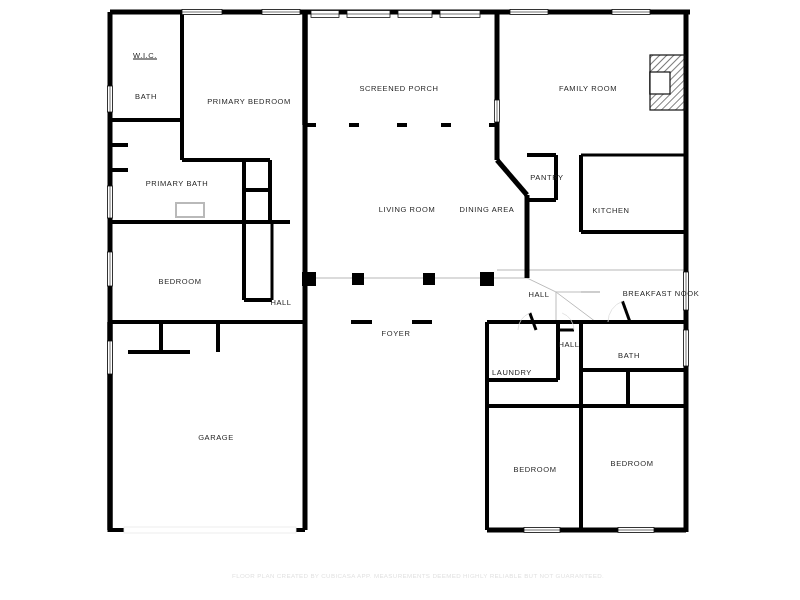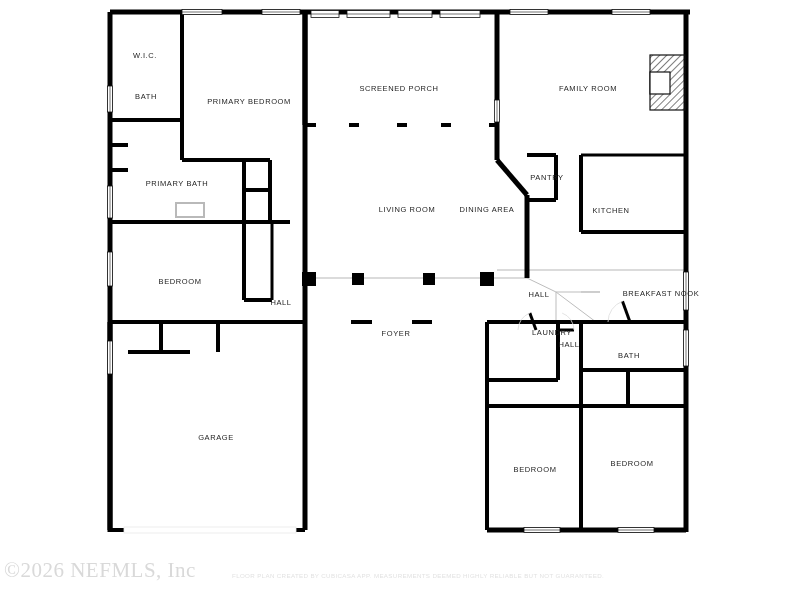--- a/index.html
+++ b/index.html
@@ -178,38 +178,37 @@
         <line x1="536" y1="330" x2="529.843637420138" y2="313.08553282585365" stroke="#000000" stroke-width="3"></line>
         <path d="M 518 330 A 18 18 0 0 1 529.843637420138 313.08553282585365" fill="none" stroke="#dcdcdc" stroke-width="0.8"></path>
         <line x1="556" y1="330" x2="574" y2="330" stroke="#000000" stroke-width="3"></line>
         <path d="M 562.156362579862 313.08553282585365 A 18 18 0 0 1 574 330" fill="none" stroke="#dcdcdc" stroke-width="0.8"></path>
         <line x1="630" y1="322" x2="622.4755568468353" y2="301.32676234271" stroke="#000000" stroke-width="3"></line>
         <path d="M 608 322 A 22 22 0 0 1 622.4755568468353 301.32676234271" fill="none" stroke="#dcdcdc" stroke-width="0.8"></path>
       </g>
   </svg>
 
   <div id="labels">
-      <div class="room-label" style="left: 145px; top: 55px;">W.I.C.</div>
+      <div class="room-label" style="left: 145px; top: 55px; text-decoration: underline;">W.I.C.</div>
       <div class="room-label" style="left: 146px; top: 96px;">BATH</div>
       <div class="room-label" style="left: 229px; top: 101px; padding-left: 40px;">PRIMARY BEDROOM</div>
       <div class="room-label" style="left: 177px; top: 183px;">PRIMARY BATH</div>
       <div class="room-label" style="left: 180px; top: 281px;">BEDROOM</div>
       <div class="room-label" style="left: 281px; top: 302px;">HALL</div>
       <div class="room-label" style="left: 216px; top: 437px;">GARAGE</div>
       <div class="room-label" style="left: 399px; top: 88px;">SCREENED PORCH</div>
       <div class="room-label" style="left: 367px; top: 209px; margin-left: 40px;">LIVING ROOM</div>
       <div class="room-label" style="left: 487px; top: 209px;">DINING AREA</div>
       <div class="room-label" style="left: 396px; top: 309px; margin-top: 24px;">FOYER</div>
       <div class="room-label" style="left: 547px; top: 177px;">PANTRY</div>
       <div class="room-label" style="left: 588px; top: 88px;">FAMILY ROOM</div>
       <div class="room-label" style="left: 611px; top: 210px;">KITCHEN</div>
       <div class="room-label" style="left: 637px; top: 293px; margin-left: 24px;">BREAKFAST NOOK</div>
       <div class="room-label" style="left: 539px; top: 294px;">HALL</div>
       <div class="room-label" style="left: 569px; top: 344px;">HALL</div>
-      <div class="room-label" style="left: 512px; top: 332px; margin-left: 40px;">LAUNDRY</div>
+      <div class="room-label" style="left: 512px; top: 372px;">LAUNDRY</div>
       <div class="room-label" style="left: 629px; top: 355px;">BATH</div>
       <div class="room-label" style="left: 535px; top: 469px;">BEDROOM</div>
       <div class="room-label" style="left: 632px; top: 463px;">BEDROOM</div>
     </div>
 
-  <div id="watermark">©2026 NEFMLS, Inc</div>
   <div id="footer-note">FLOOR PLAN CREATED BY CUBICASA APP. MEASUREMENTS DEEMED HIGHLY RELIABLE BUT NOT GUARANTEED.</div>
 </div>
 
 </body></html>

